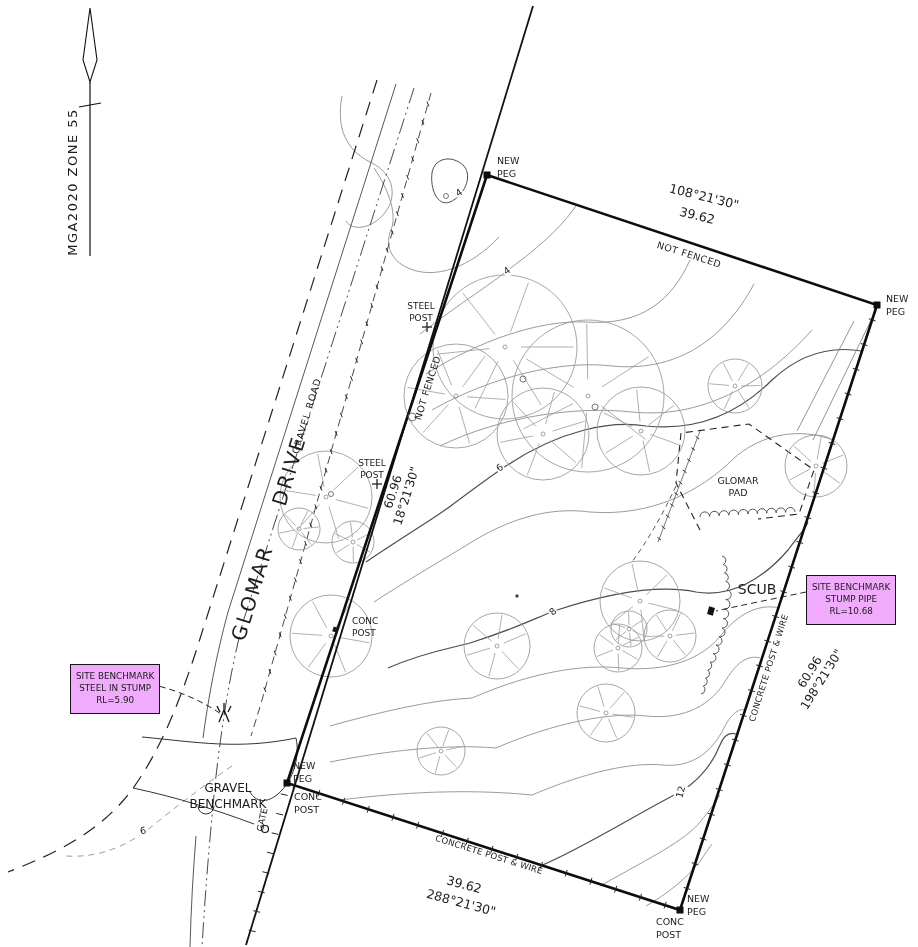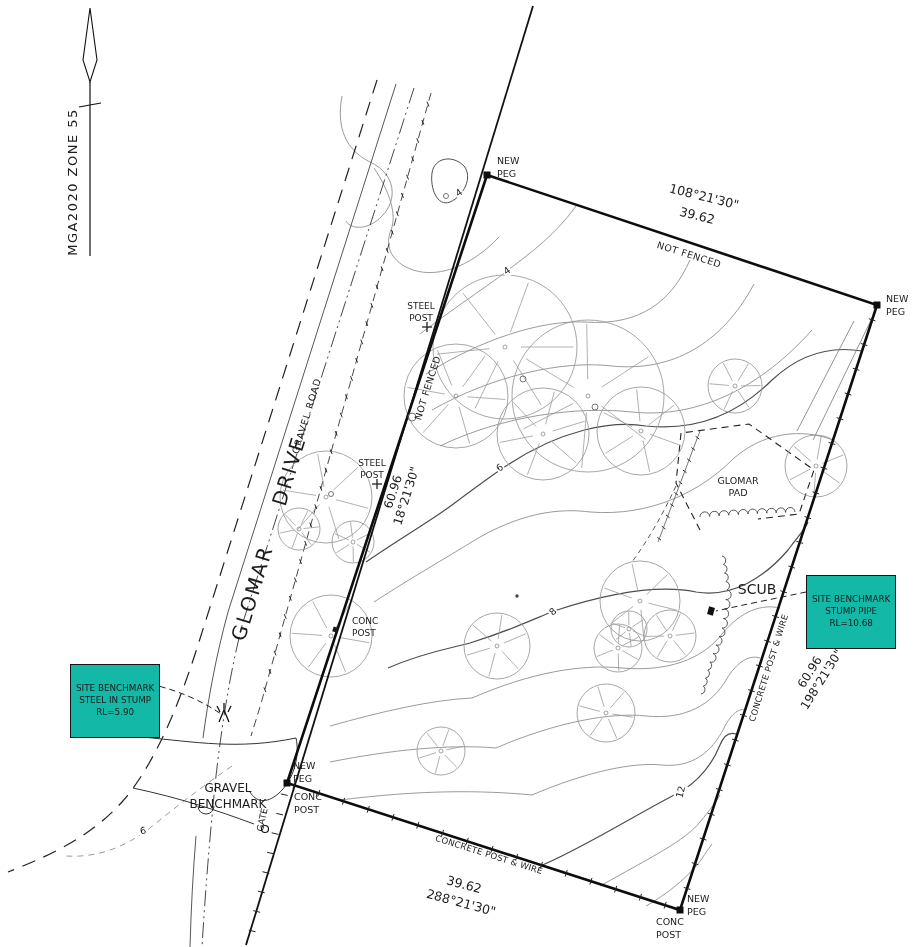--- a/index.html
+++ b/index.html
@@ -6,22 +6,22 @@
   .plan{position:relative;width:918px;height:947px;background:#fff;overflow:hidden;
         font-family:"DejaVu Sans",sans-serif;color:#1b1b1b;}
   #plan-svg{position:absolute;left:0;top:0;z-index:1;}
   .lbl{position:absolute;z-index:2;white-space:nowrap;color:#1b1b1b;line-height:1.3;
        text-align:center;transform:translate(-50%,-50%);font-family:"DejaVu Sans",sans-serif;}
   .lbl span{display:block;}
   .lbl-l{position:absolute;z-index:2;white-space:nowrap;color:#1b1b1b;line-height:1.35;
        text-align:left;font-family:"DejaVu Sans",sans-serif;}
   .lbl-l span{display:block;}
   .clbl{background:#fff;padding:0 1px;font-size:9.5px;}
-  .box{position:absolute;z-index:3;border:1.4px solid #141414;background:#14b8a6;
-       font-size:8.8px;text-align:center;padding:18px 5px;line-height:1.35;white-space:nowrap;}
+  .box{position:absolute;z-index:3;border:1.4px solid #141414;background:#f0abfc;
+       font-size:8.8px;text-align:center;padding:6px 5px;line-height:1.35;white-space:nowrap;}
 </style>
 </head>
 <body>
 
 <div class="plan">
   <svg id="plan-svg" width="918" height="947" viewBox="0 0 918 947">
       <path d="M 342,96 C 336,128 346,150 370,162 C 396,174 398,200 382,216 C 370,229 352,231 346,221" fill="none" stroke="#8f8f8f" stroke-width="0.9"></path>
       <path d="M 432,173 C 434,158 452,154 464,166 C 473,177 464,196 450,202 C 437,207 430,188 432,173 Z" fill="none" stroke="#4d4d4d" stroke-width="1"></path>
       <path d="M 499,237 C 470,268 434,280 408,268 C 390,260 385,244 391,230 C 397,215 390,192 374,168" fill="none" stroke="#8f8f8f" stroke-width="0.9"></path>
       <path d="M 420,334 C 462,302 494,282 508,270 C 532,252 556,234 576,206" fill="none" stroke="#8f8f8f" stroke-width="0.9"></path>

